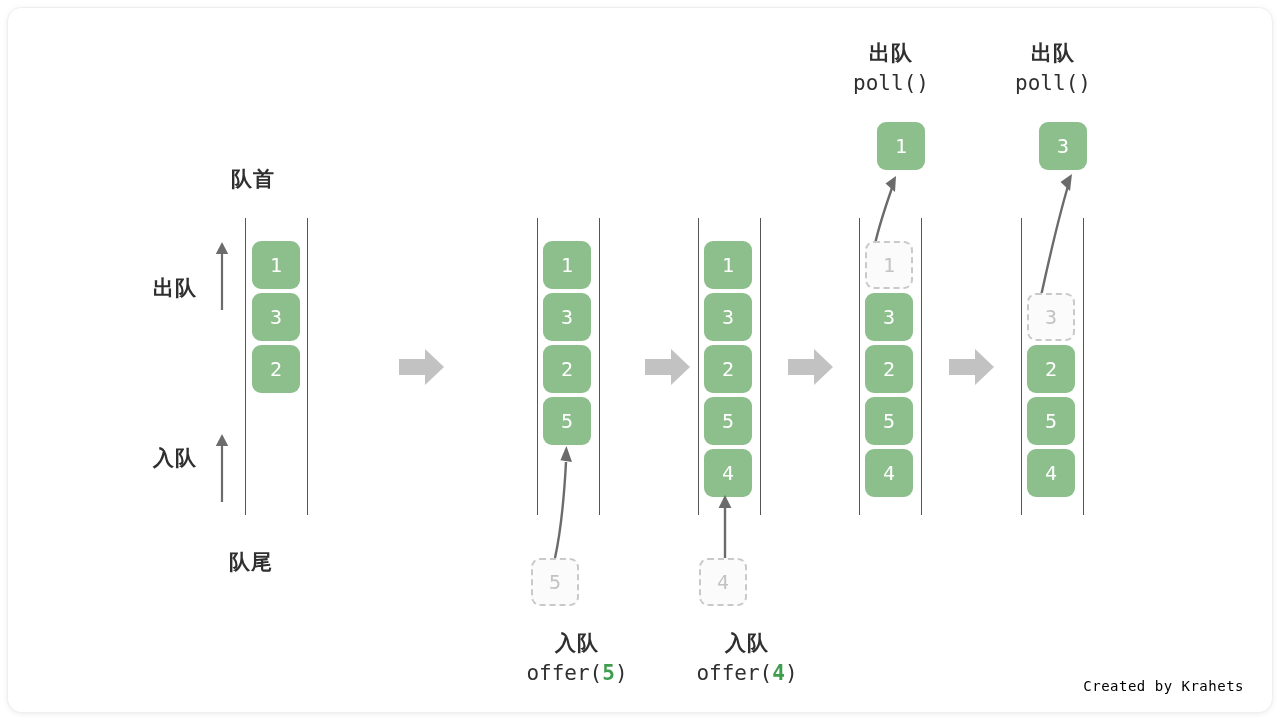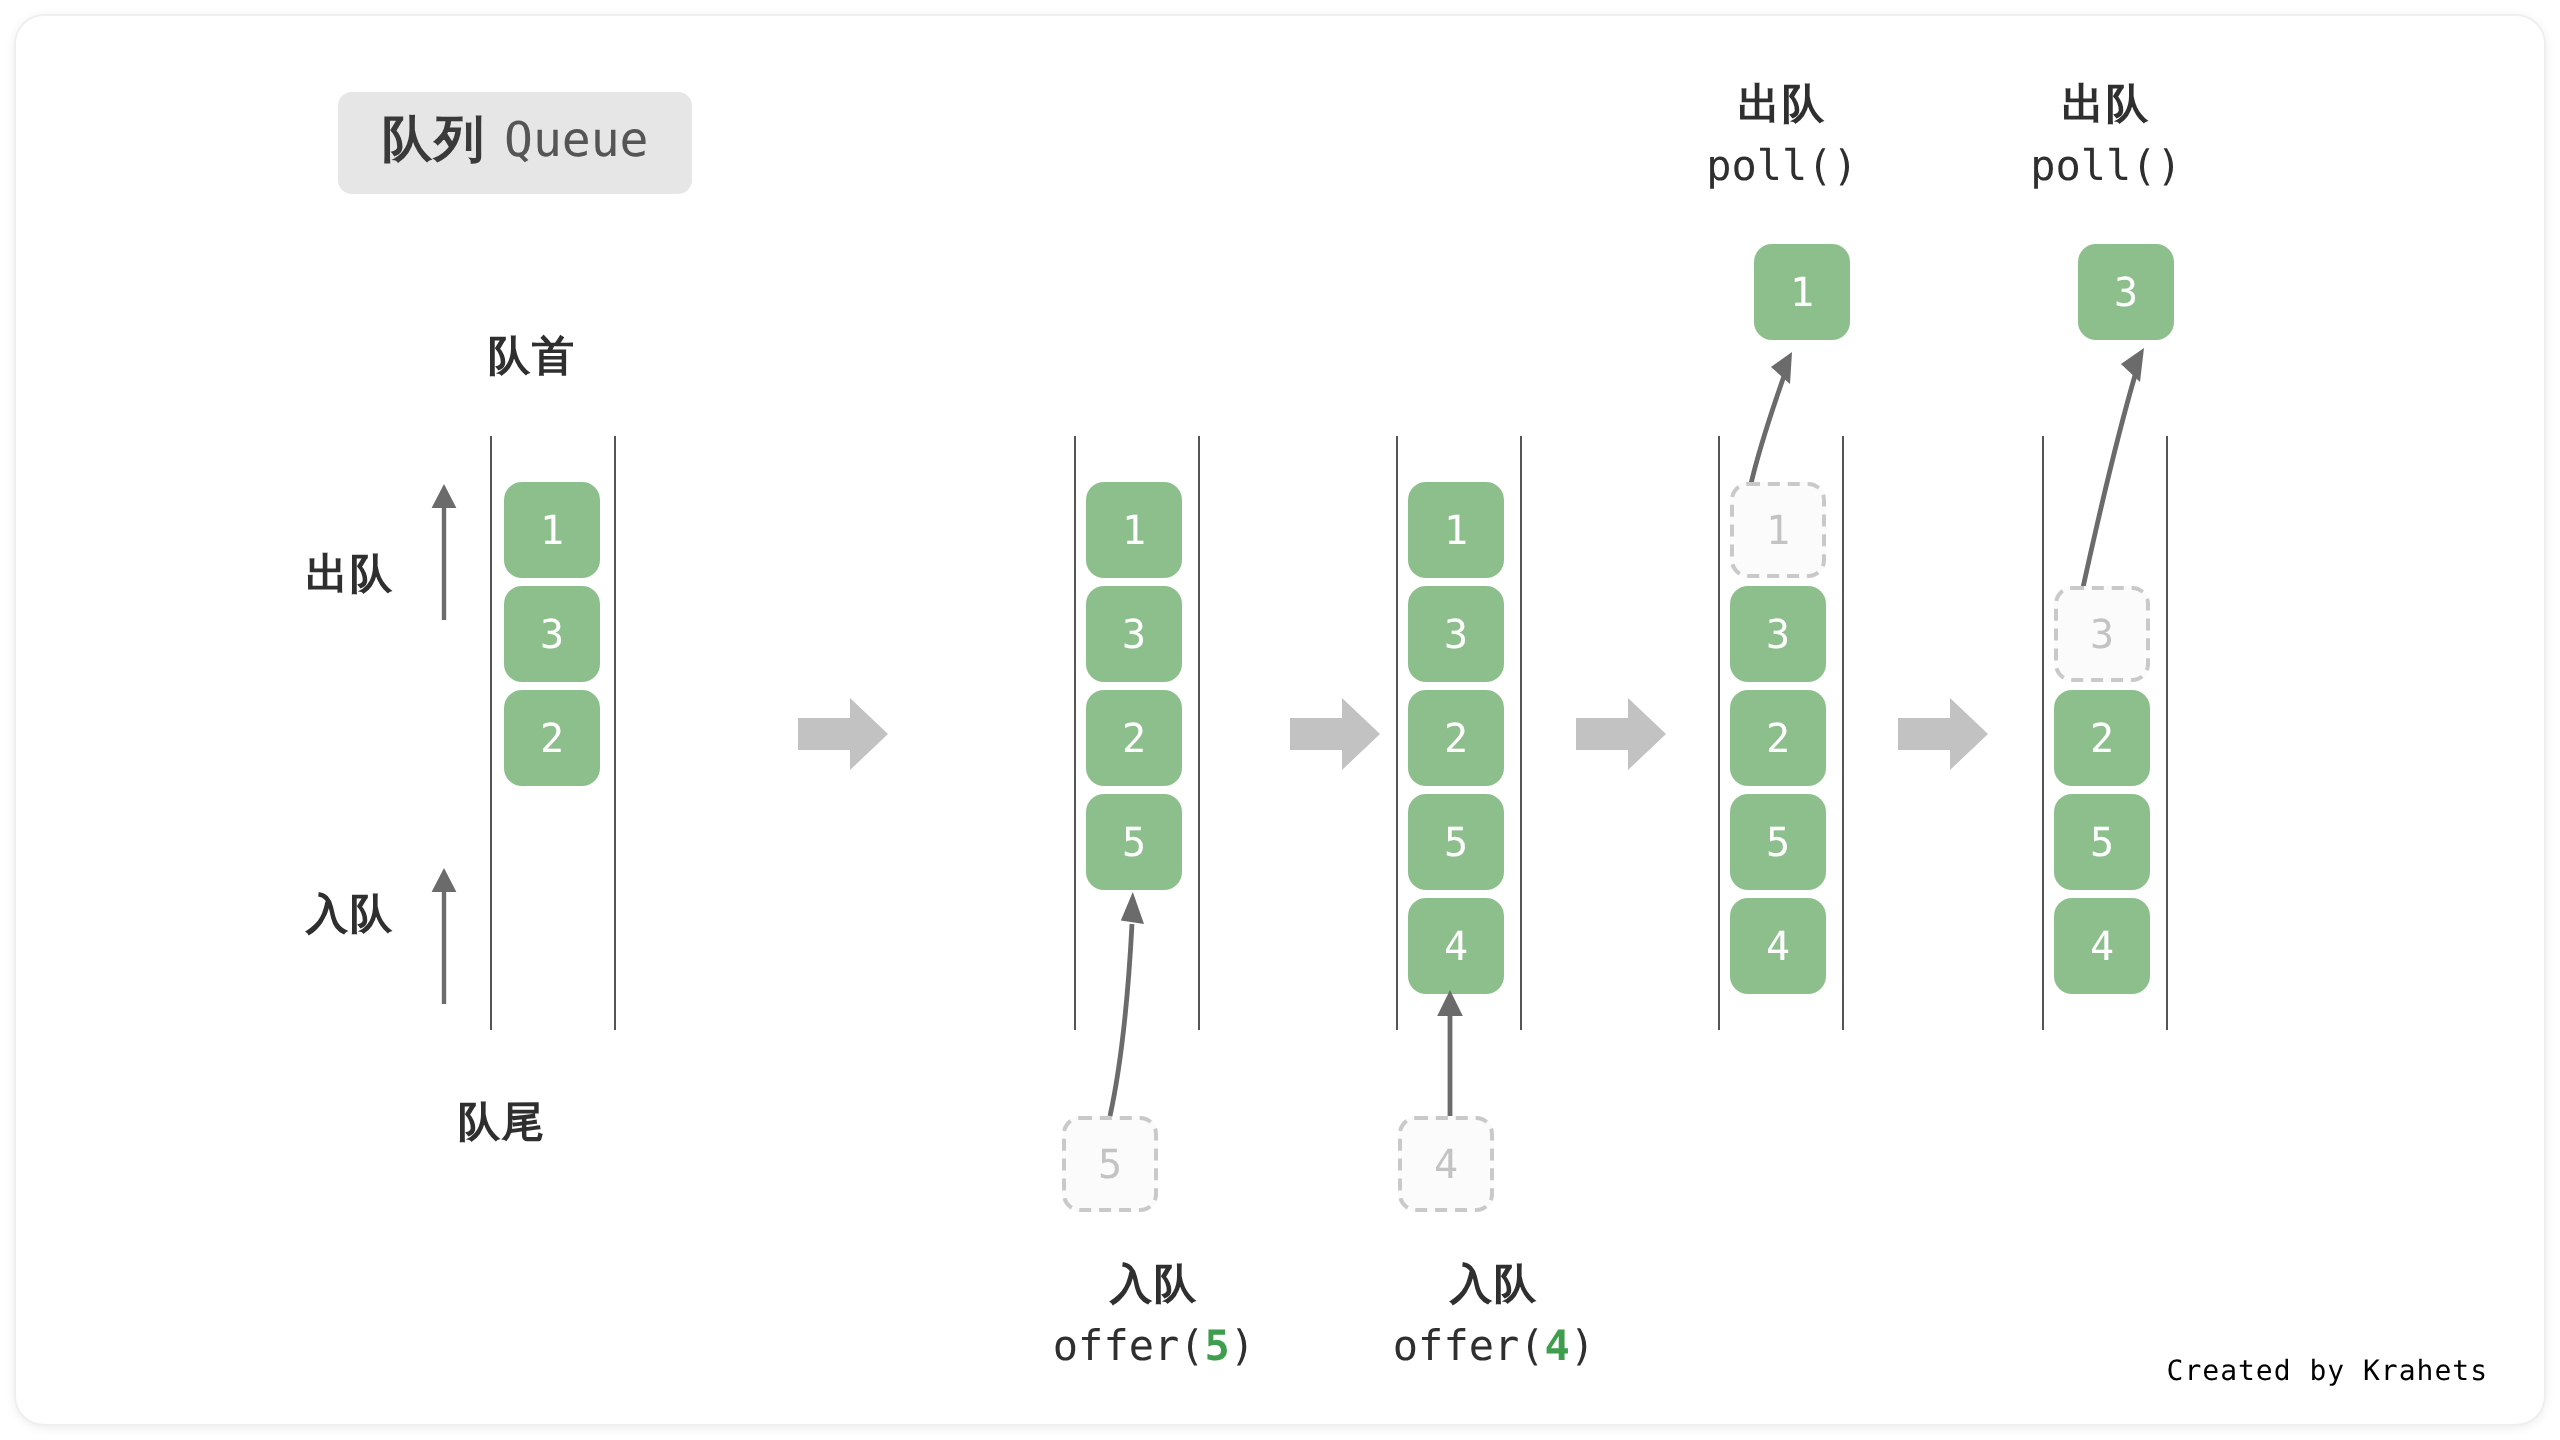--- a/index.html
+++ b/index.html
@@ -133,25 +133,22 @@
     white-space: nowrap;
   }
 
   svg { display: block; overflow: visible; }
 </style>
 </head>
 <body>
 
 <div id="canvas">
 
-  <div class="abs" id="title-badge">
-    <span class="cn">队列</span><span class="en">Queue</span>
-  </div>
-
-  <div class="abs cjk-bold" style="left:236px; top:158px;">队首</div>
+
+  <div class="abs cjk-bold" style="left:223px; top:158px;">队首</div>
 
   <div class="abs cjk-bold" style="left:145px; top:267px;">出队</div>
 
   <div class="abs legend-arrow" style="left:206px; top:232px;">
     <svg width="16" height="70" viewBox="0 0 16 70">
       <line x1="8" y1="70" x2="8" y2="12" stroke="#6b6b6b" stroke-width="2.2"></line>
       <path d="M8 2 L14.2 14 L1.8 14 Z" fill="#6b6b6b"></path>
     </svg>
   </div>
 

